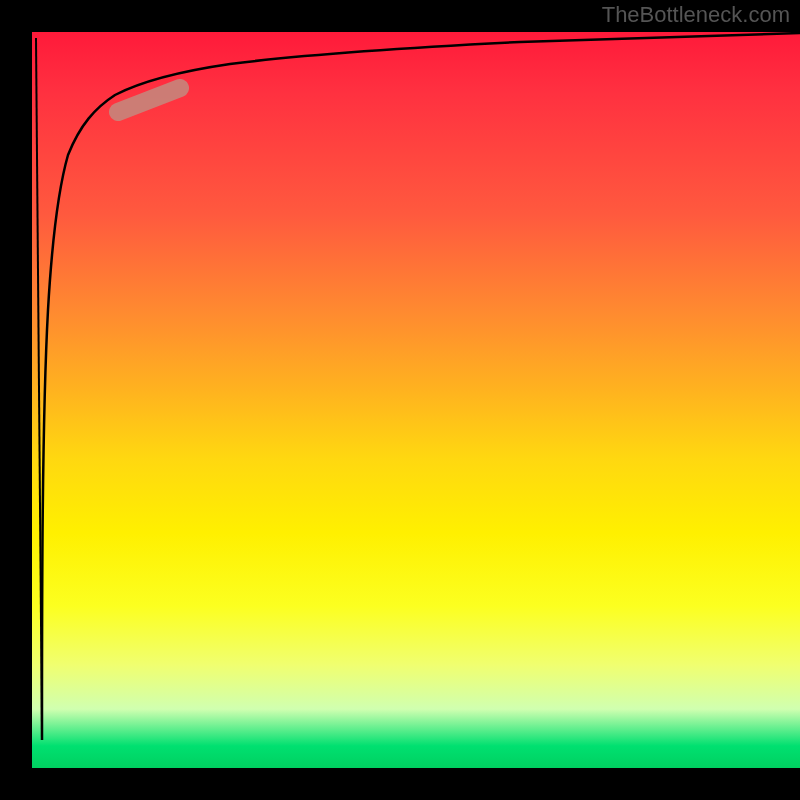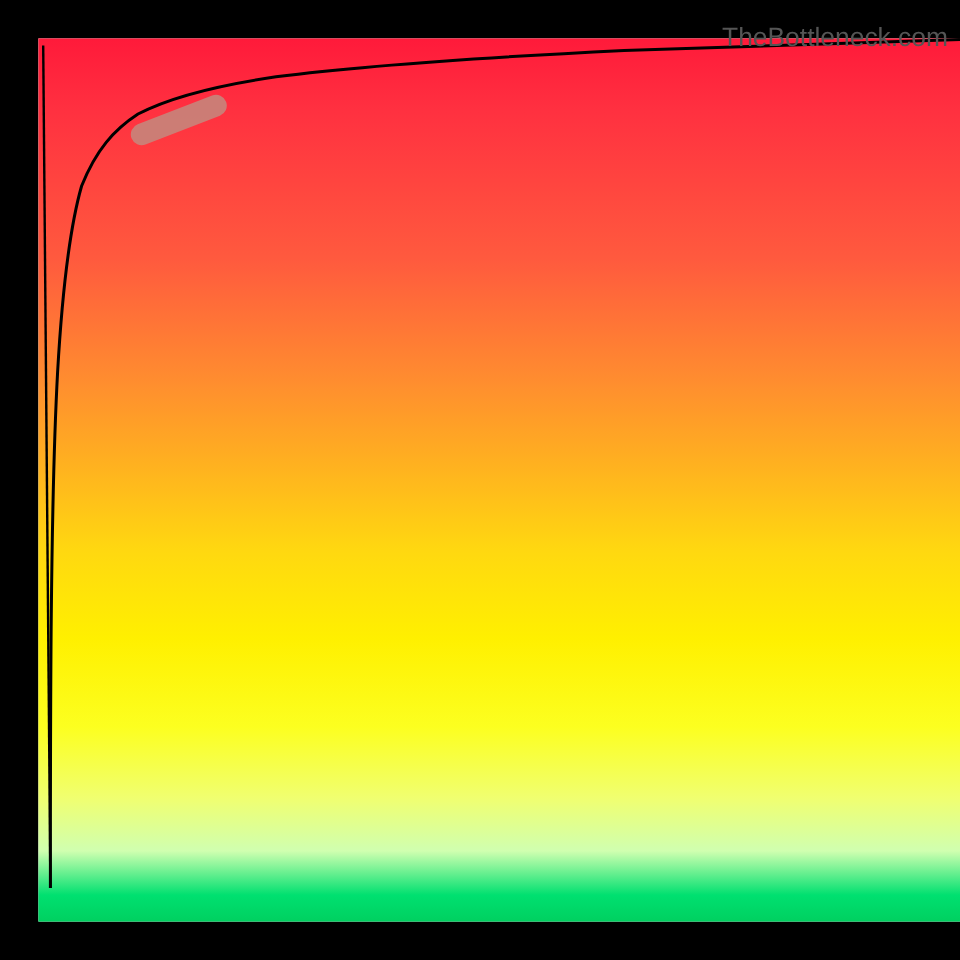--- a/index.html
+++ b/index.html
@@ -6,21 +6,21 @@
     margin: 0;
     padding: 0;
     background: #ffffff;
     width: 800px;
     height: 800px;
     position: relative;
     font-family: Arial, Helvetica, sans-serif;
   }
   .watermark {
     position: absolute;
-    top: 18px;
+    top: 2px;
     right: 10px;
     font-size: 22px;
     color: #555;
     font-weight: 400;
     z-index: 10;
   }
   .gradient-area {
     position: absolute;
     left: 32px;
     top: 32px;

